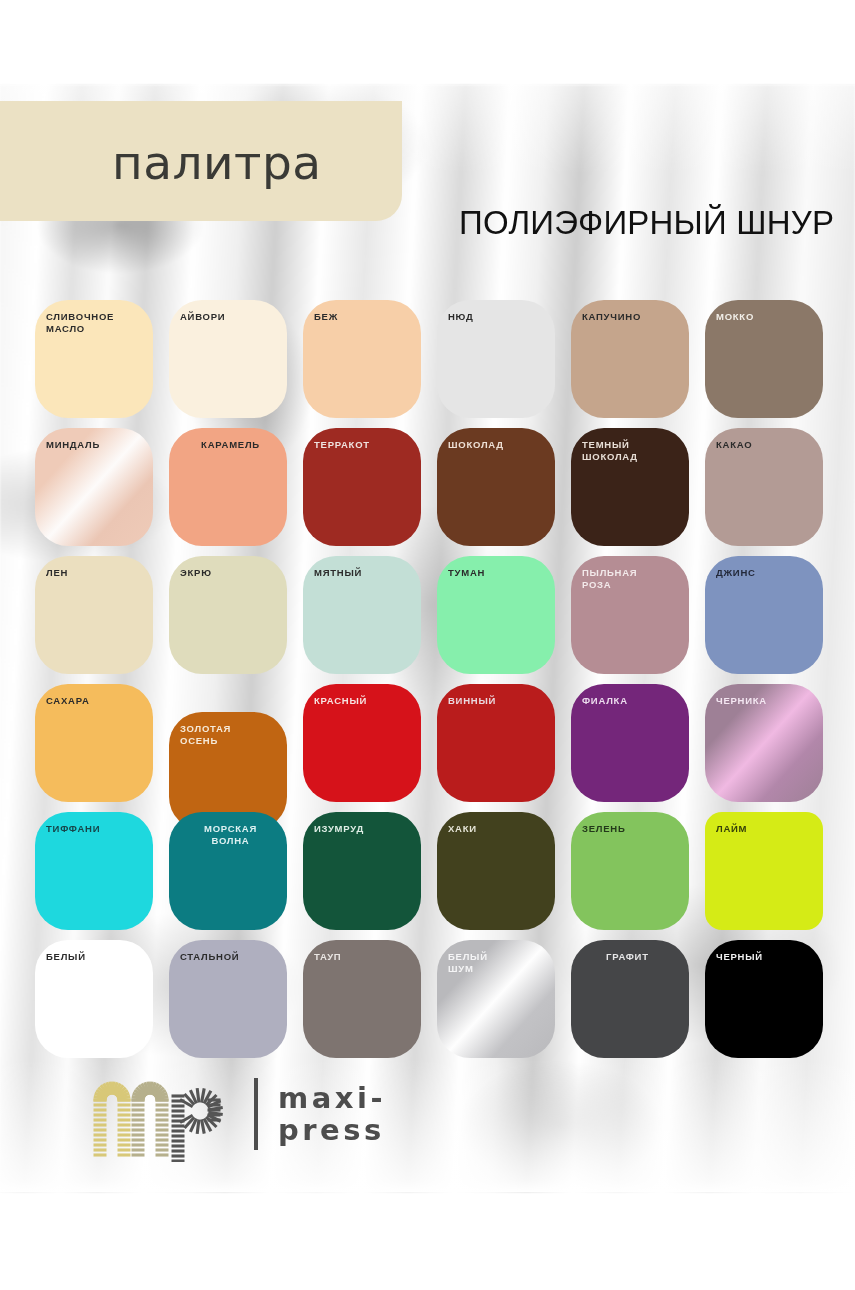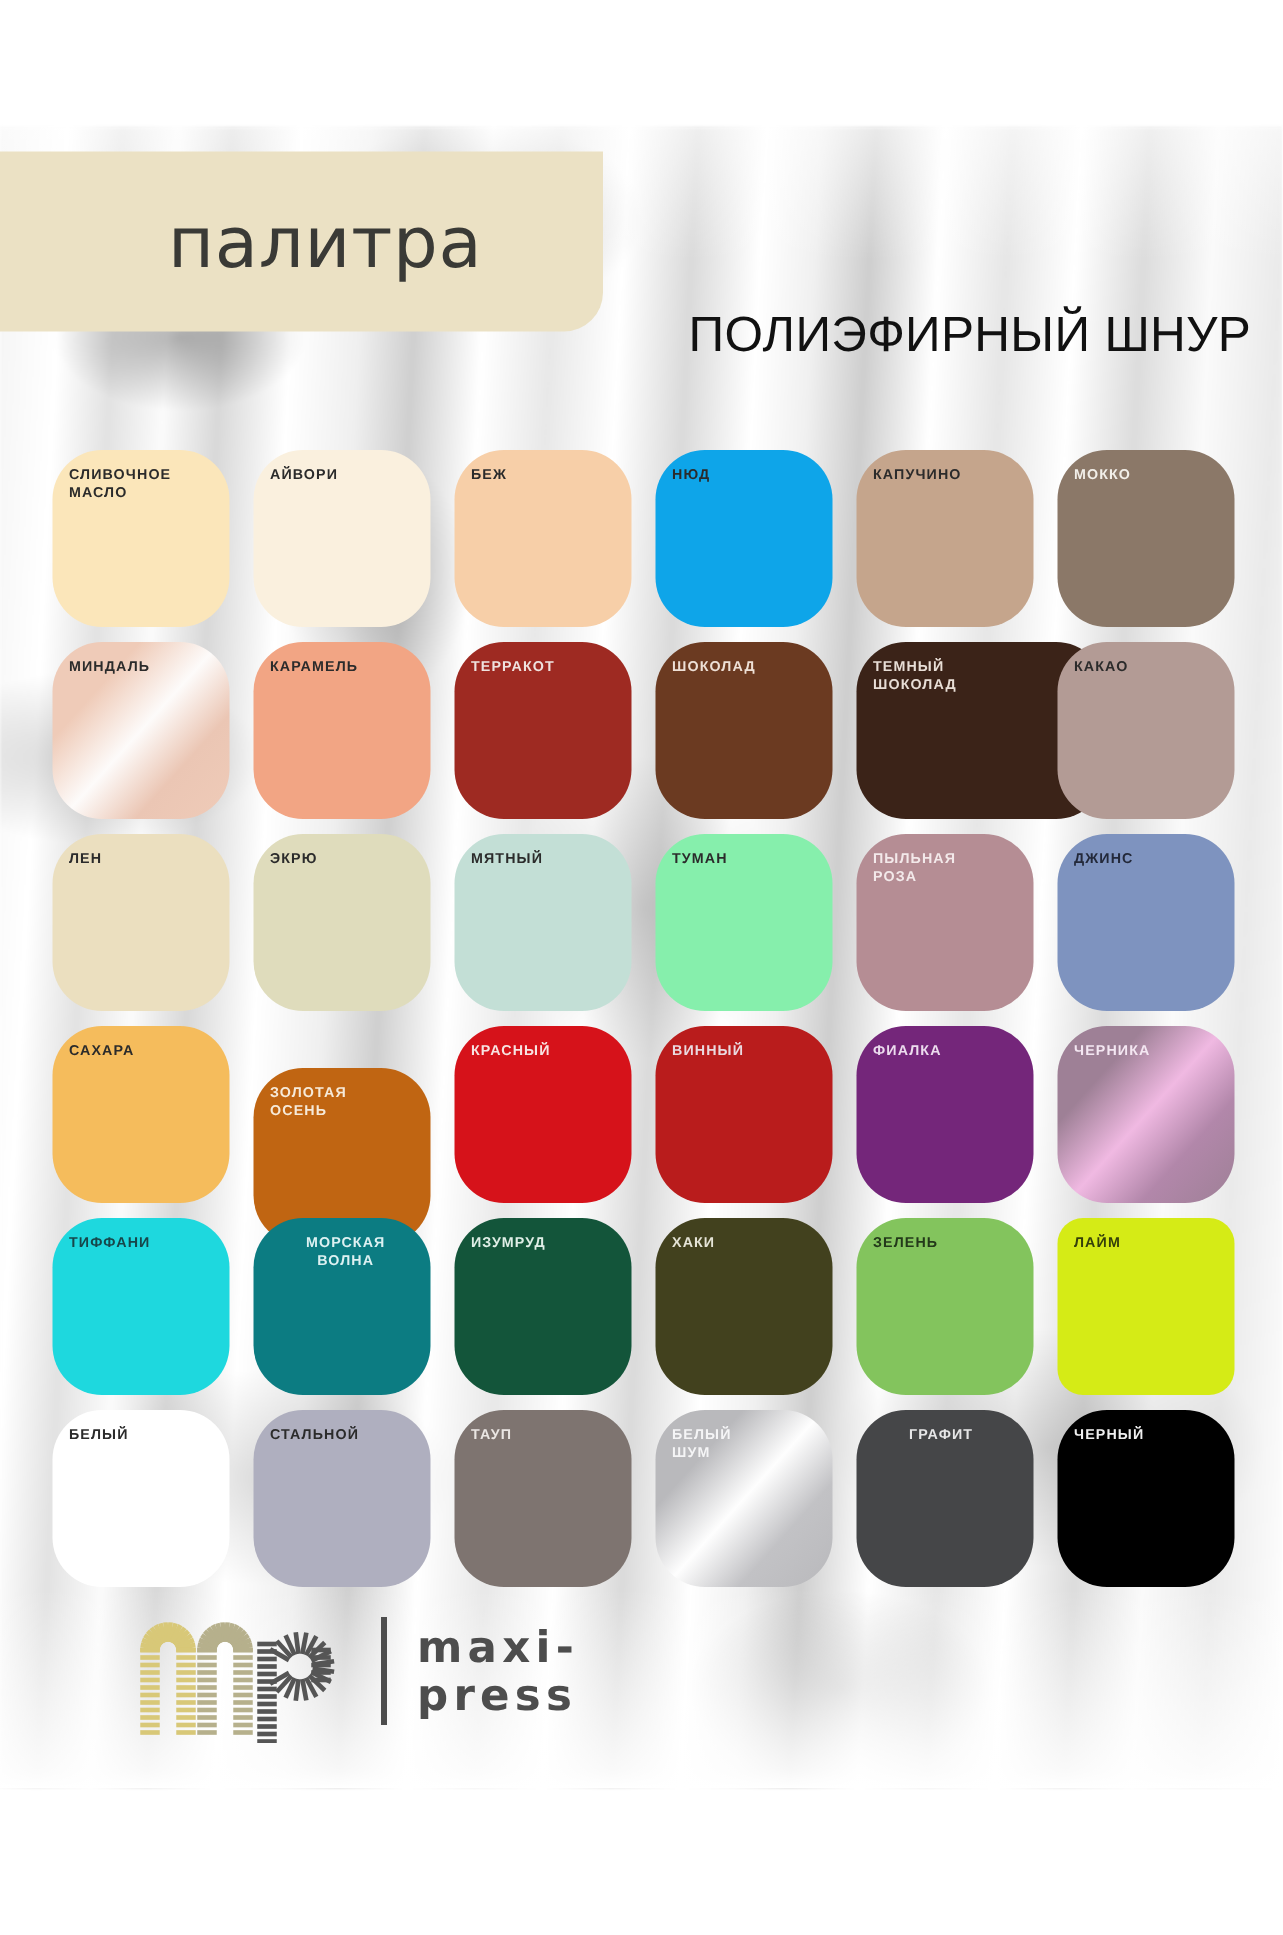--- a/index.html
+++ b/index.html
@@ -126,42 +126,42 @@
       <div class="swatch" style="background: rgb(251, 230, 186);">
         <span class="label" style="color: rgb(43, 43, 43);">СЛИВОЧНОЕ
 МАСЛО</span>
       </div>
       <div class="swatch" style="background: rgb(250, 240, 222);">
         <span class="label" style="color: rgb(43, 43, 43);">АЙВОРИ</span>
       </div>
       <div class="swatch" style="background: rgb(247, 207, 168);">
         <span class="label" style="color: rgb(43, 43, 43);">БЕЖ</span>
       </div>
-      <div class="swatch" style="background: #0ea5e9;">
+      <div class="swatch" style="background: #e5e5e5;">
         <span class="label" style="color: rgb(43, 43, 43);">НЮД</span>
       </div>
       <div class="swatch" style="background: rgb(197, 165, 140);">
         <span class="label" style="color: rgb(43, 43, 43);">КАПУЧИНО</span>
       </div>
       <div class="swatch" style="background: rgb(139, 120, 104);">
         <span class="label" style="color: rgb(242, 239, 233);">МОККО</span>
       </div>
       <div class="swatch" style="background: linear-gradient(132deg, rgb(239, 203, 184) 0%, rgb(239, 203, 184) 26%, rgb(253, 251, 250) 50%, rgb(235, 198, 180) 72%, rgb(239, 203, 184) 100%);">
         <span class="label" style="color: rgb(43, 43, 43);">МИНДАЛЬ</span>
       </div>
       <div class="swatch" style="background: rgb(242, 165, 132);">
-        <span class="label" style="color: rgb(43, 43, 43);">КАРАМЕЛЬ</span>
+        <span class="label" style="color: rgb(43, 43, 43); text-align: center;">КАРАМЕЛЬ</span>
       </div>
       <div class="swatch" style="background: rgb(158, 42, 34);">
         <span class="label" style="color: rgb(239, 226, 223);">ТЕРРАКОТ</span>
       </div>
       <div class="swatch" style="background: rgb(107, 58, 33);">
         <span class="label" style="color: rgb(238, 224, 214);">ШОКОЛАД</span>
       </div>
-      <div class="swatch" style="background: rgb(59, 35, 24); padding-left: 48px;">
+      <div class="swatch" style="background: rgb(59, 35, 24);">
         <span class="label" style="color: rgb(232, 222, 214);">ТЕМНЫЙ
 ШОКОЛАД</span>
       </div>
       <div class="swatch" style="background: rgb(179, 155, 149);">
         <span class="label" style="color: rgb(43, 43, 43);">КАКАО</span>
       </div>
       <div class="swatch" style="background: rgb(235, 223, 191);">
         <span class="label" style="color: rgb(43, 43, 43);">ЛЕН</span>
       </div>
       <div class="swatch" style="background: rgb(223, 220, 188);">

